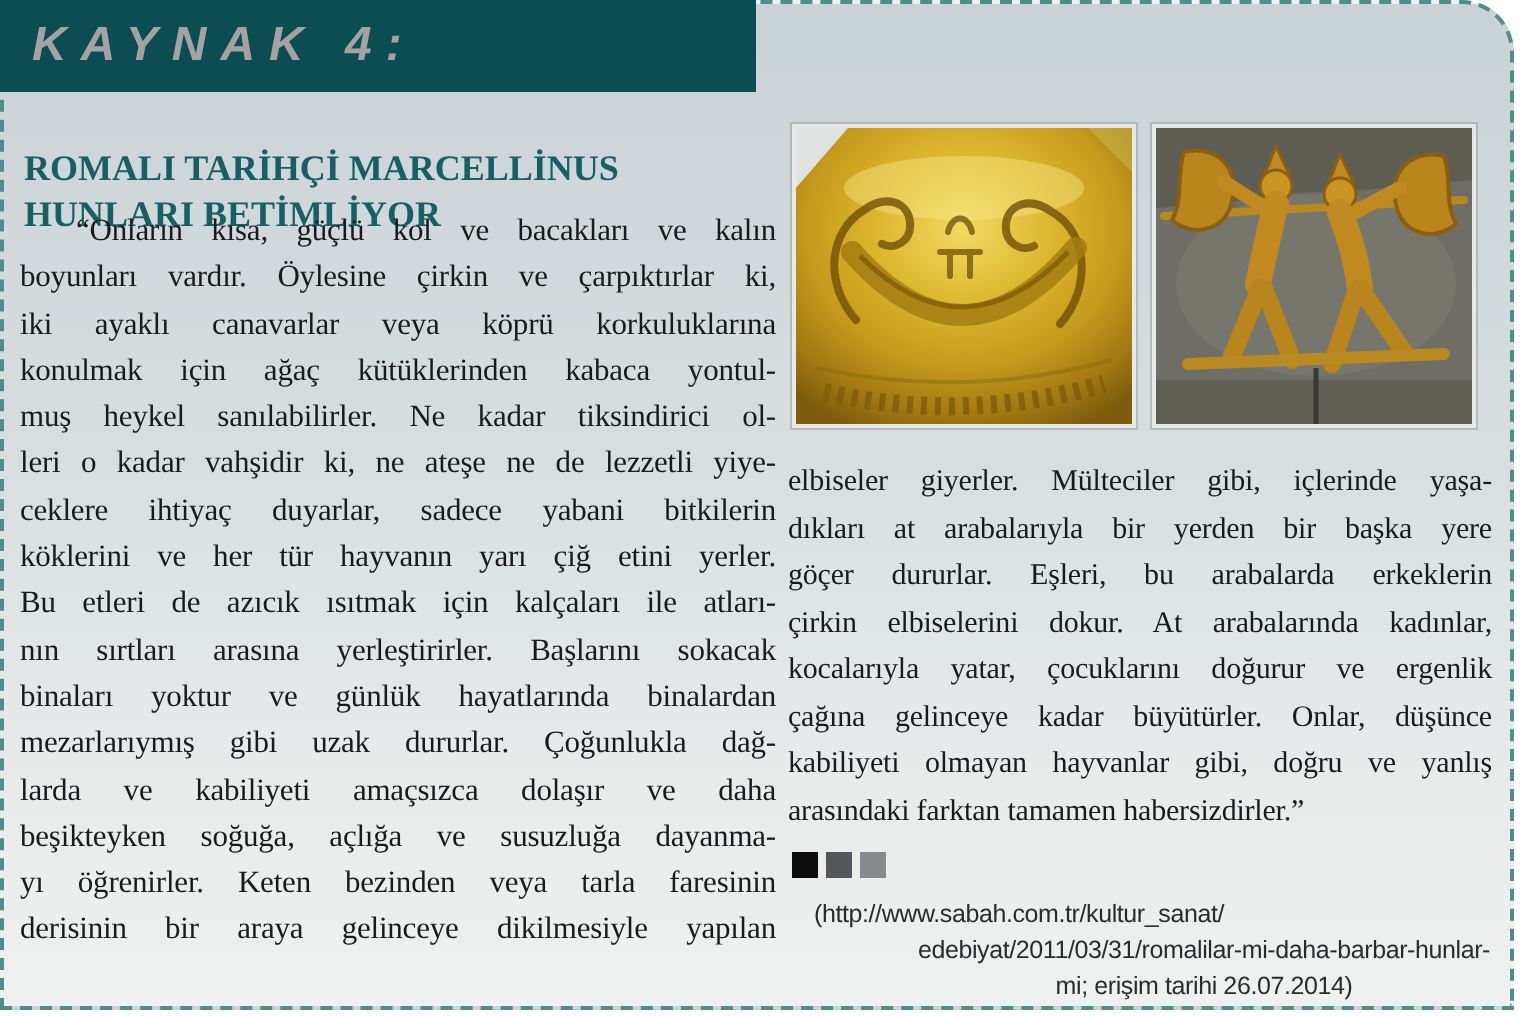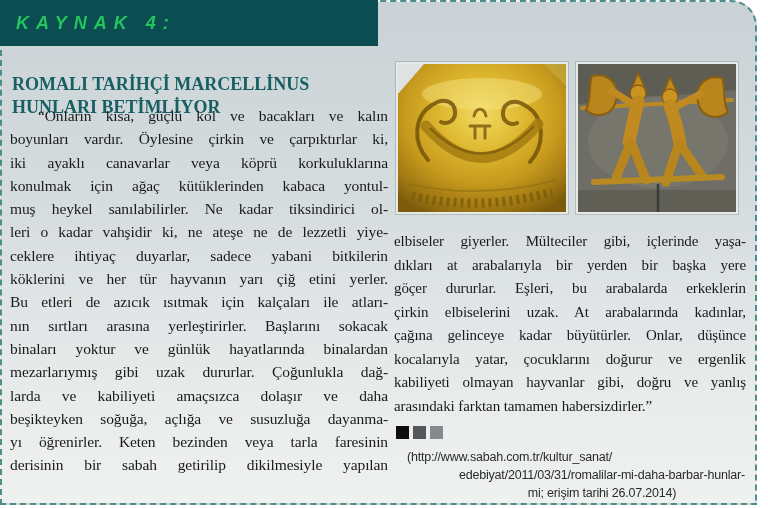--- a/index.html
+++ b/index.html
@@ -16,22 +16,22 @@
     border-radius:0 26px 0 0;
     background:linear-gradient(180deg,#c9d2d5 0%,#d8dee0 45%,#e9eceb 80%,#eff1f0 100%);
   }
   
   .kaynak-bar{
     position:absolute;left:0;top:0;width:378px;height:46px;
     background:#0c4d51;z-index:3;
     display:flex;align-items:center;padding-left:16px;box-sizing:border-box;
   }
   .kaynak-bar span{
-    color:#22c55e;font-family:"Liberation Sans",sans-serif;
-    font-style:italic;font-weight:bold;font-size:18px;letter-spacing:7px;
+    color:#a3a3a3;font-family:"Liberation Sans",sans-serif;
+    font-style:italic;font-weight:bold;font-size:24px;letter-spacing:7px;
     white-space:nowrap;
   }
   
   .article-title{
     position:absolute;left:12px;top:58px;width:372px;z-index:2;
     color:#175f63;font-weight:bold;font-size:18px;line-height:23px;
     font-family:"Liberation Serif",serif;
   }
   
   .body-lines{position:absolute;z-index:2;color:#191a1c;}
@@ -78,21 +78,21 @@
     <div class="line">leri o kadar vahşidir ki, ne ateşe ne de lezzetli yiye-</div>
     <div class="line">ceklere ihtiyaç duyarlar, sadece yabani bitkilerin</div>
     <div class="line">köklerini ve her tür hayvanın yarı çiğ etini yerler.</div>
     <div class="line">Bu etleri de azıcık ısıtmak için kalçaları ile atları-</div>
     <div class="line">nın sırtları arasına yerleştirirler. Başlarını sokacak</div>
     <div class="line">binaları yoktur ve günlük hayatlarında binalardan</div>
     <div class="line">mezarlarıymış gibi uzak dururlar. Çoğunlukla dağ-</div>
     <div class="line">larda ve kabiliyeti amaçsızca dolaşır ve daha</div>
     <div class="line">beşikteyken soğuğa, açlığa ve susuzluğa dayanma-</div>
     <div class="line">yı öğrenirler. Keten bezinden veya tarla faresinin</div>
-    <div class="line">derisinin bir sabah getirilip dikilmesiyle yapılan</div>
+    <div class="line">derisinin bir araya gelinceye dikilmesiyle yapılan</div>
   </div>
 
 <figure class="photo photo1" style="margin:0">
   <svg width="168" height="148" viewBox="0 0 168 148">
     <defs>
       <radialGradient id="goldG" cx="50%" cy="34%" r="75%">
         <stop offset="0%" stop-color="#f2da62"></stop>
         <stop offset="35%" stop-color="#ddb62e"></stop>
         <stop offset="62%" stop-color="#c69a1d"></stop>
         <stop offset="85%" stop-color="#a07712"></stop>
@@ -147,23 +147,23 @@
 
     <path d="M16,118 L144,113" stroke="#b98a22" stroke-width="6" stroke-linecap="round"></path>
     <path d="M80,120 L80,148" stroke="#3a3a34" stroke-width="2.5"></path>
   </svg>
 </figure>
 
 <div class="body-lines right-lines justify-except-last">
     <div class="line">elbiseler giyerler. Mülteciler gibi, içlerinde yaşa-</div>
     <div class="line">dıkları at arabalarıyla bir yerden bir başka yere</div>
     <div class="line">göçer dururlar. Eşleri, bu arabalarda erkeklerin</div>
-    <div class="line">çirkin elbiselerini uzak. At arabalarında kadınlar,</div>
+    <div class="line">çirkin elbiselerini dokur. At arabalarında kadınlar,</div>
+    <div class="line">kocalarıyla yatar, çocuklarını doğurur ve ergenlik</div>
     <div class="line">çağına gelinceye kadar büyütürler. Onlar, düşünce</div>
-    <div class="line">kocalarıyla yatar, çocuklarını doğurur ve ergenlik</div>
     <div class="line">kabiliyeti olmayan hayvanlar gibi, doğru ve yanlış</div>
     <div class="line">arasındaki farktan tamamen habersizdirler.”</div>
   </div>
 
 <div class="squares">
   <i style="background: rgb(13, 13, 13);"></i>
   <i style="background: rgb(84, 87, 90);"></i>
   <i style="background: rgb(135, 137, 140);"></i>
 </div>
 

